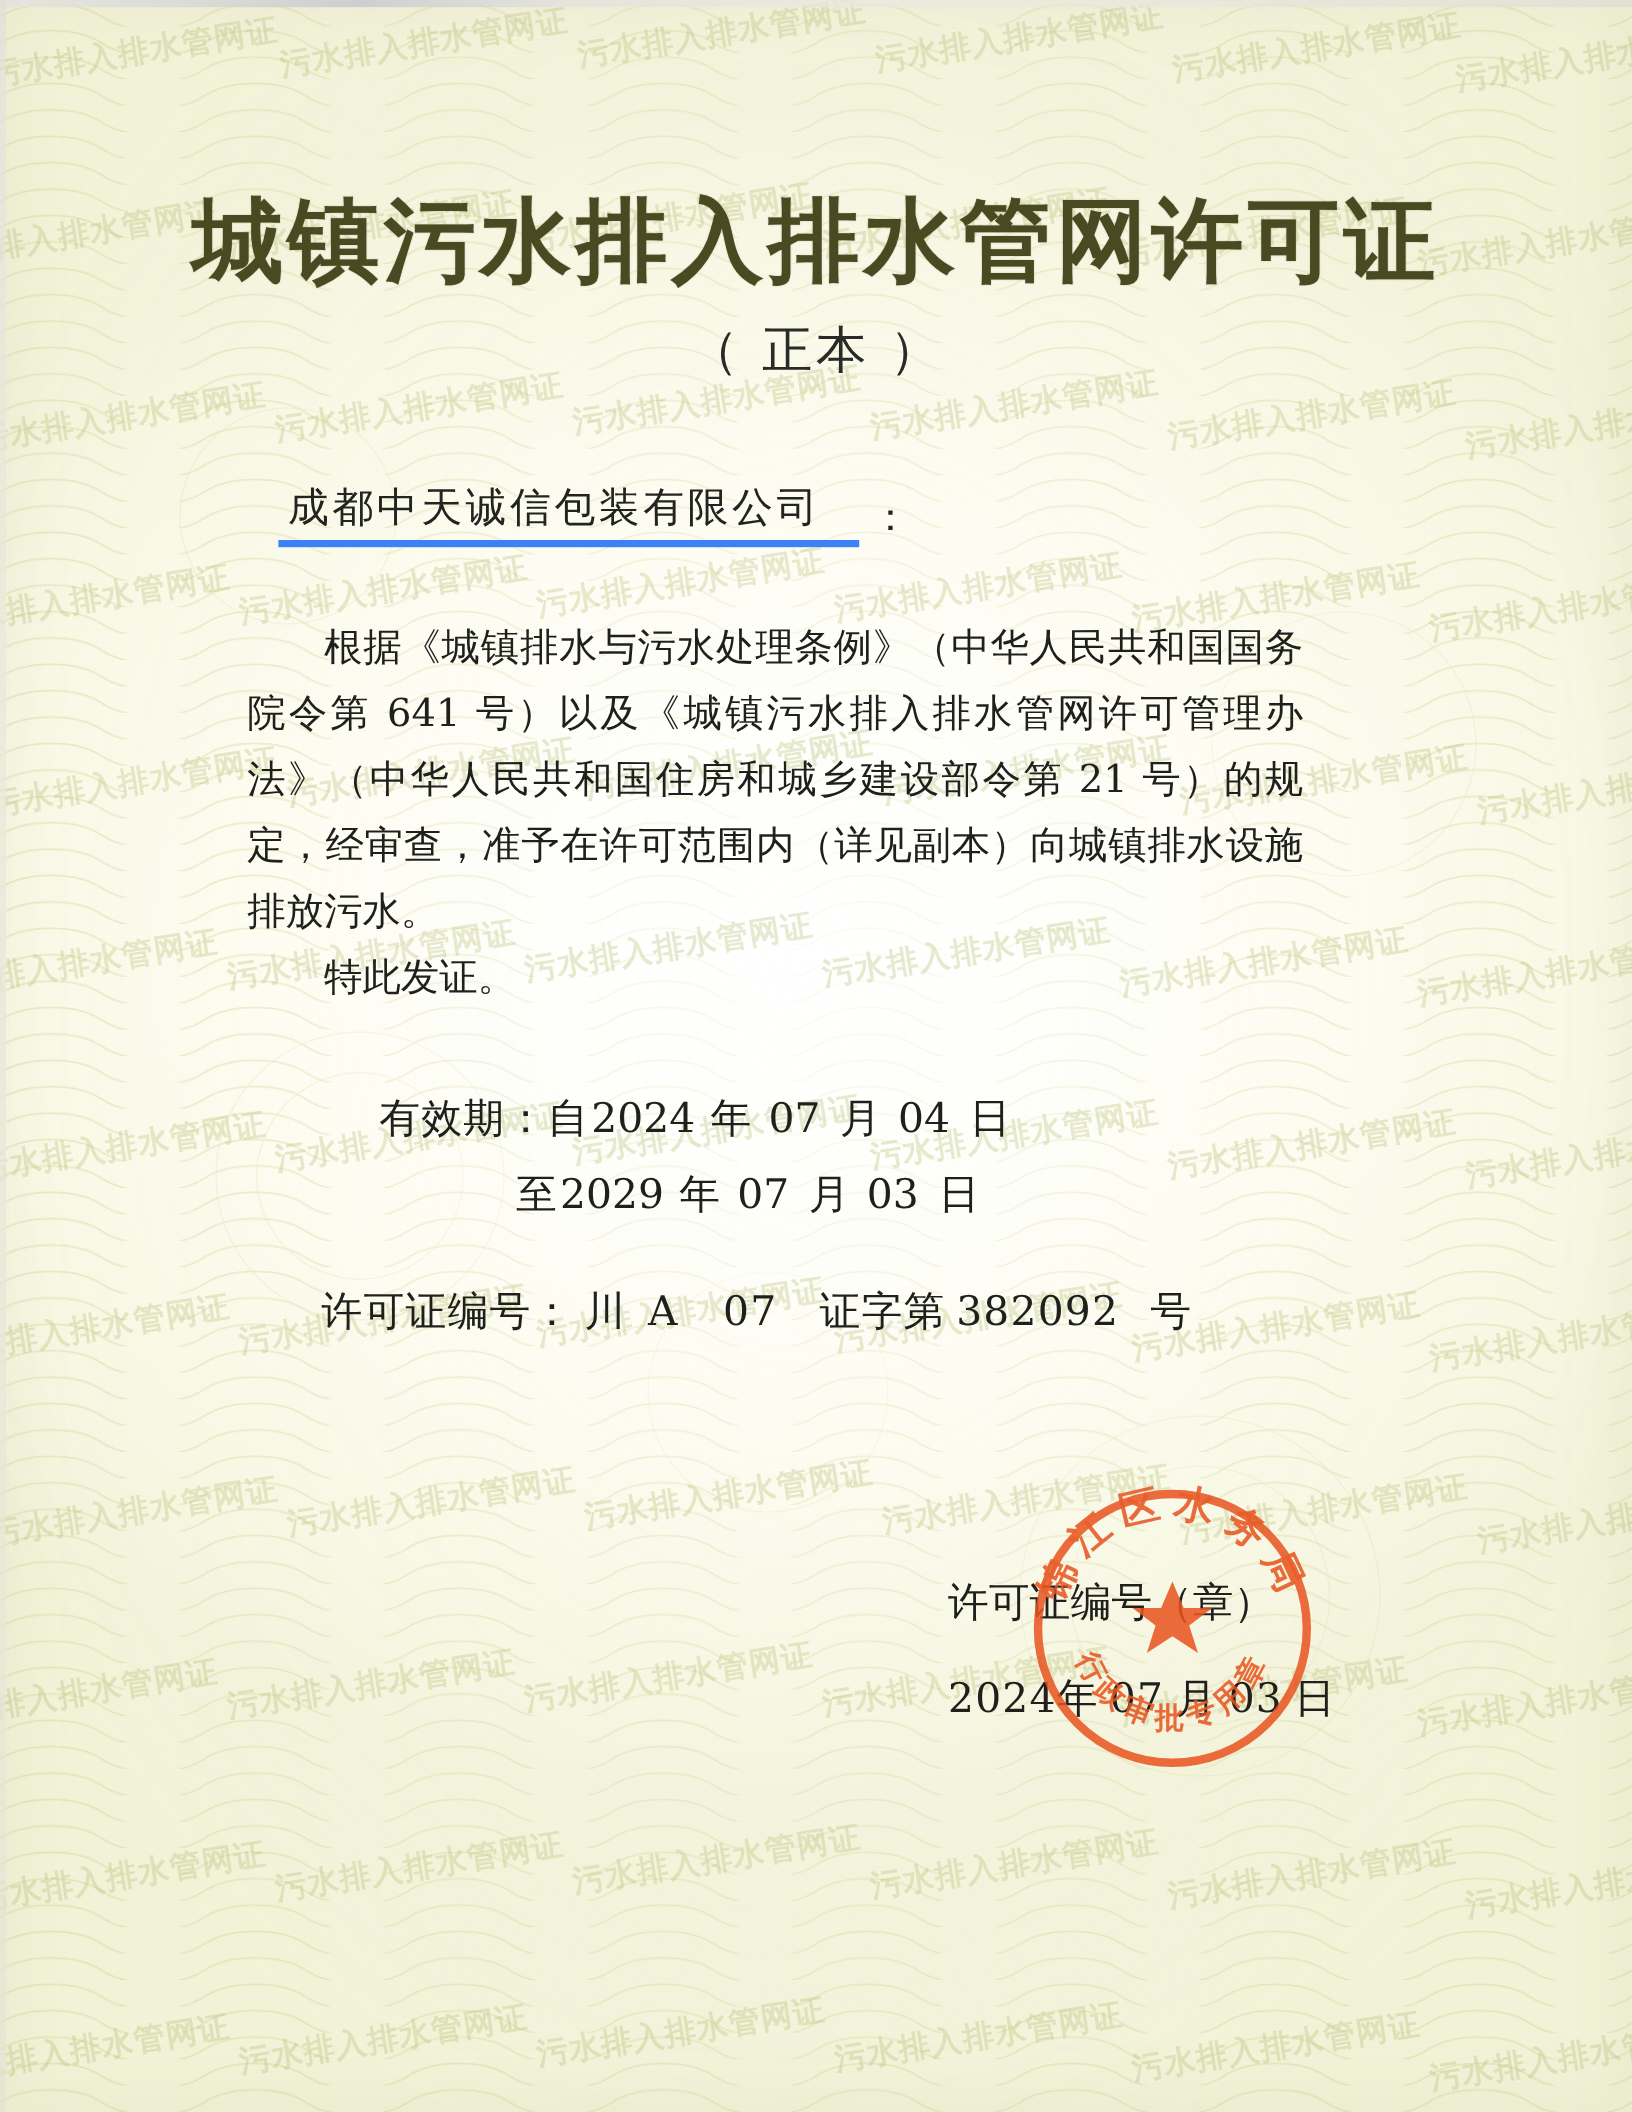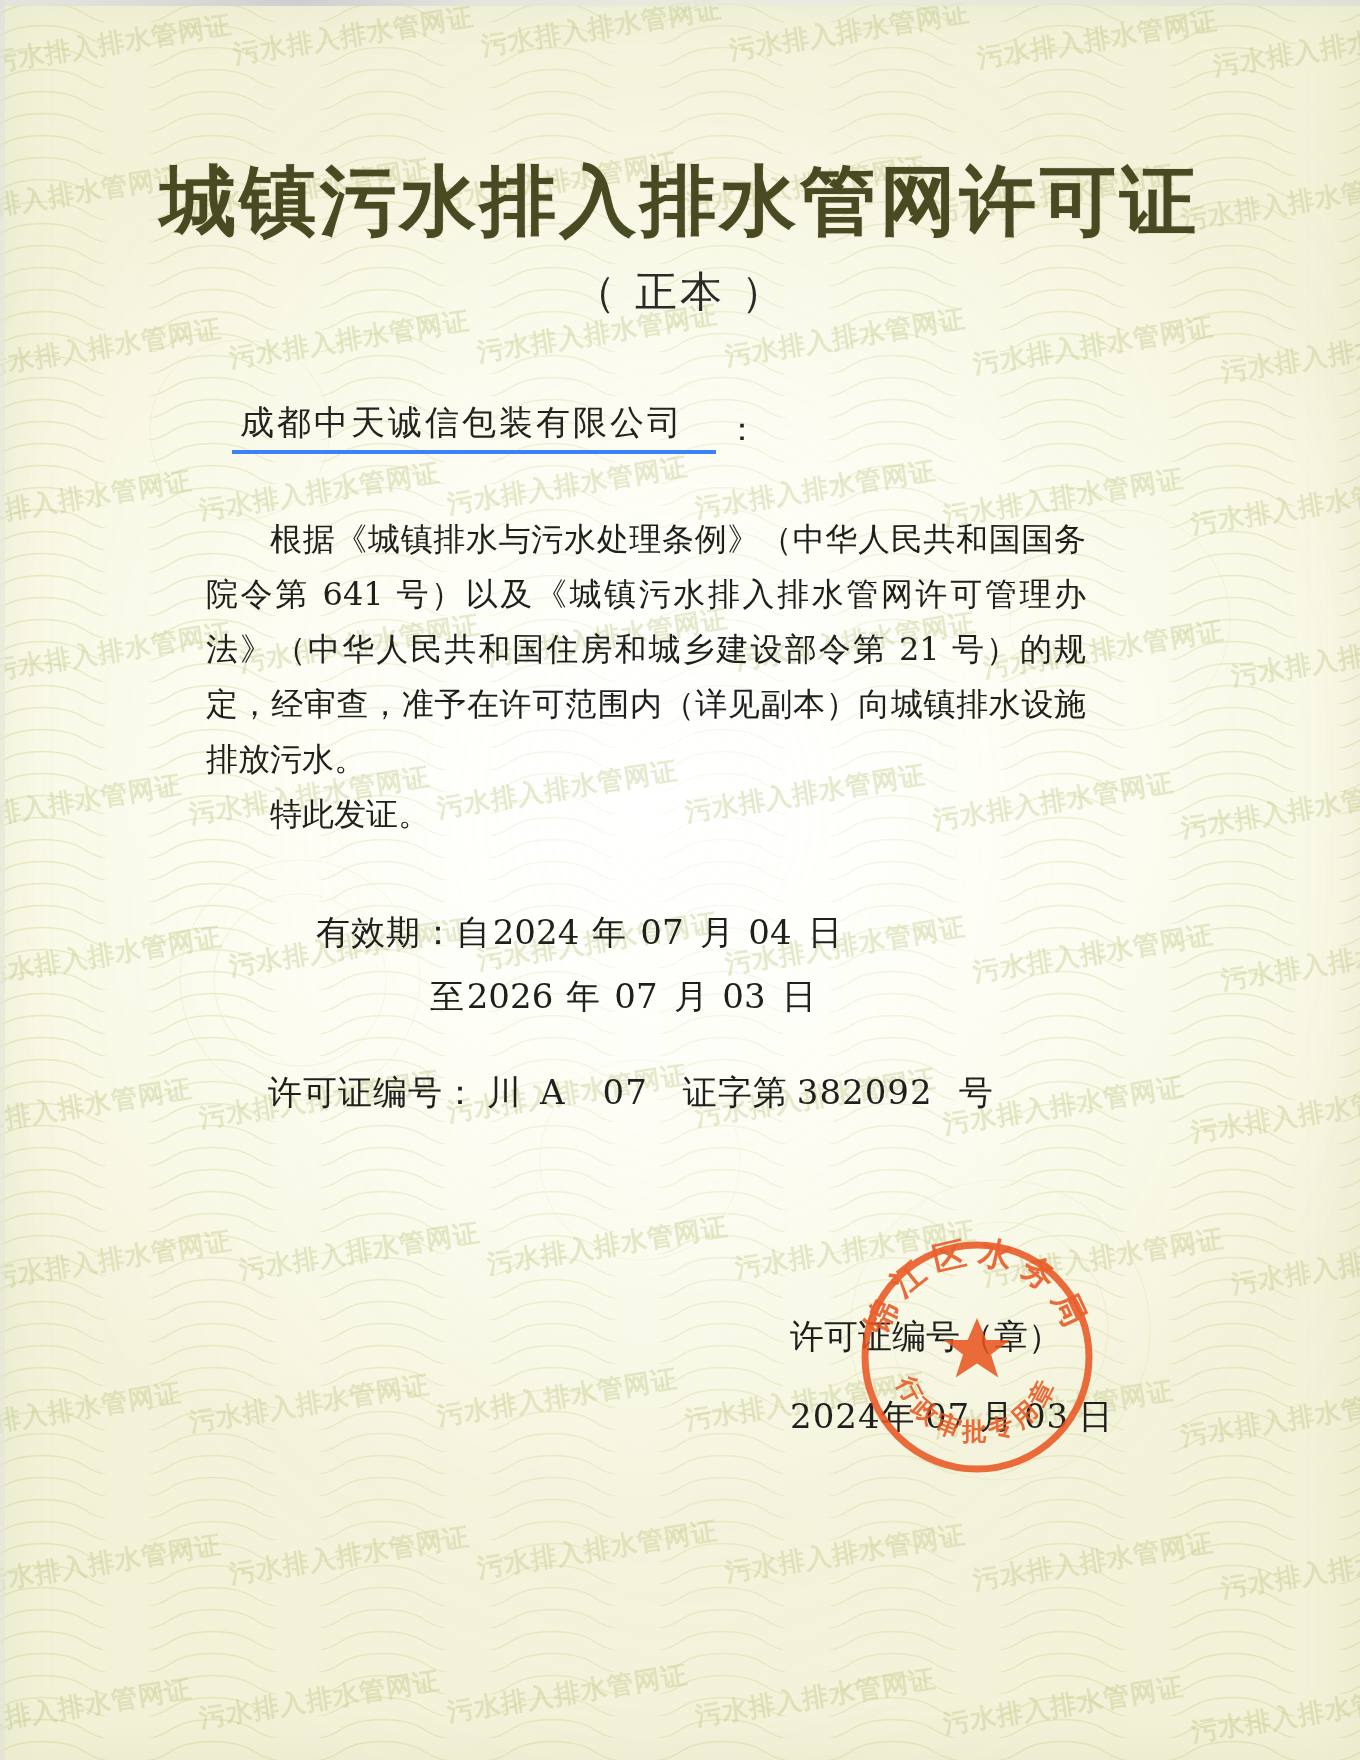--- a/index.html
+++ b/index.html
@@ -107,21 +107,21 @@
 
   .addressee-row {
     position: absolute;
     top: 400px;
     left: 232px;
     display: flex;
     align-items: flex-end;
   }
   .addressee {
     min-width: 470px;
-    border-bottom: 4px solid #3b82f6;
+    border-bottom: 6px solid #3b82f6;
     padding: 0 6px 4px 8px;
     font-size: 34px;
     letter-spacing: 3px;
     color: #23231f;
     font-family: "DejaVu Serif", "Liberation Serif", serif;
   }
   .addressee-colon {
     font-size: 32px;
     padding-left: 10px;
     padding-bottom: 2px;
@@ -337,21 +337,21 @@
     <div class="body-text">
       <p class="indent">根据《城镇排水与污水处理条例》（中华人民共和国国务院令第 641 号）以及《城镇污水排入排水管网许可管理办法》（中华人民共和国住房和城乡建设部令第 21 号）的规定，经审查，准予在许可范围内（详见副本）向城镇排水设施排放污水。</p>
       <p class="indent">特此发证。</p>
     </div>
 
     <div class="validity">
       <div>
         <span class="lbl">有效期：</span><span>自</span><span class="val-num">2024</span><span class="val-unit">年</span><span class="val-num" style="min-width:56px">07</span><span class="val-unit">月</span><span class="val-num" style="min-width:56px">04</span><span class="val-unit">日</span>
       </div>
       <div class="val-row2">
-        <span>至</span><span class="val-num">2026</span><span class="val-unit">年</span><span class="val-num" style="min-width:56px">07</span><span class="val-unit">月</span><span class="val-num" style="min-width:56px">03</span><span class="val-unit">日</span>
+        <span>至</span><span class="val-num">2029</span><span class="val-unit">年</span><span class="val-num" style="min-width:56px">07</span><span class="val-unit">月</span><span class="val-num" style="min-width:56px">03</span><span class="val-unit">日</span>
       </div>
     </div>
 
     <div class="permit-no">
       <span>许可证编号：</span><span class="pn-seg">川</span><span class="pn-seg">A</span><span class="pn-seg" style="padding-left:28px">07</span><span class="pn-seg" style="padding-left:26px">证字第</span><span class="pn-wide">382092</span><span class="pn-seg" style="padding-left:26px">号</span>
     </div>
 
     <div class="issuer-block">
       <div>许可证编号（章）</div>
       <div class="issue-date">

